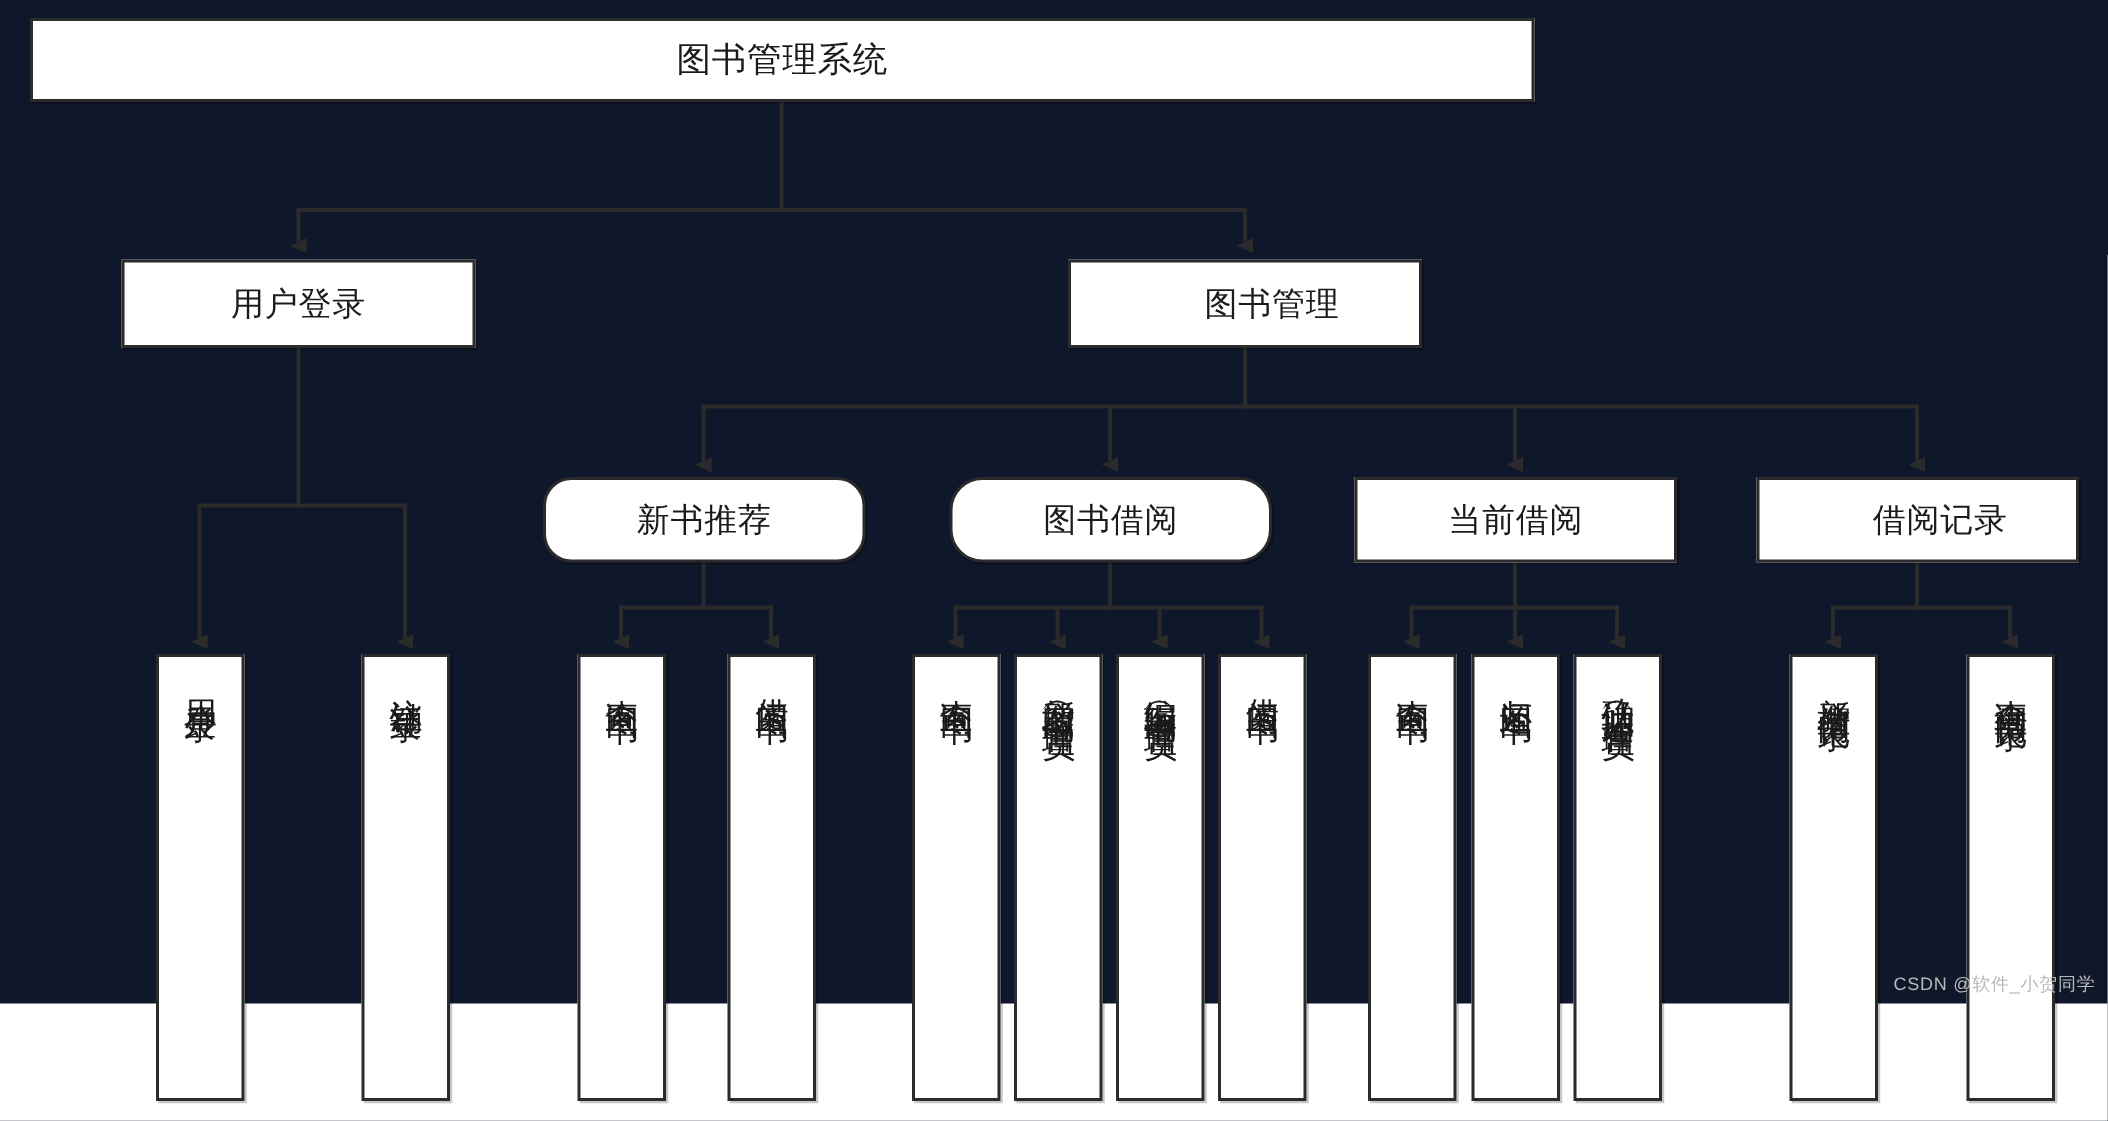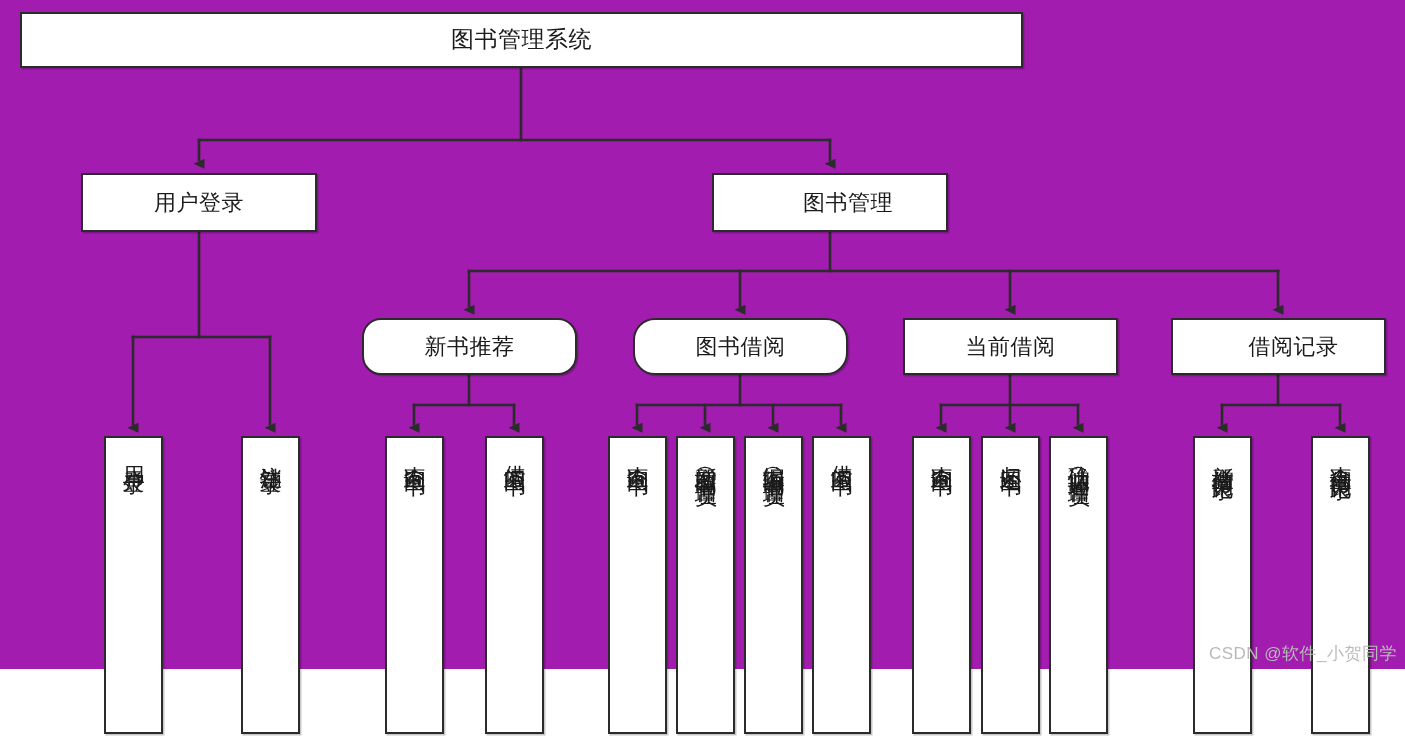--- a/index.html
+++ b/index.html
@@ -1,20 +1,20 @@
 <!DOCTYPE html>
 <html><head>
 <meta charset="utf-8">
 <style>
   html,body{margin:0;padding:0;background:#ffffff;}
   body{
     width:1405px;height:747px;overflow:hidden;
     font-family:"Liberation Sans","DejaVu Sans",sans-serif;
   }
-  #stage{position:relative;width:1405px;height:669px;background:#a21caf;}
+  #stage{position:relative;width:1405px;height:669px;background:#0f172a;}
   svg.edges{position:absolute;left:0;top:0;width:1405px;height:747px;pointer-events:none;}
 
   .node{
     position:absolute;
     background:#ffffff;
     border:2px solid #2b2b2b;
     box-sizing:border-box;
     box-shadow:1.5px 1.5px 0 rgba(0,0,0,0.22);
     display:flex;align-items:center;justify-content:center;
     color:#1b1b1b;
@@ -39,21 +39,21 @@
     font-size:22px;
     line-height:1.02;
     letter-spacing:3px;
     white-space:normal;
     max-height:282px;
   }
 
   #watermark{
     position:absolute;
     right:8px;bottom:4px;
-    font-size:17px;
+    font-size:12px;
     color:#b9b9b9;
     letter-spacing:0.5px;
     white-space:nowrap;
     user-select:none;
   }
 </style>
 </head>
 <body>
 
 <div id="stage">

